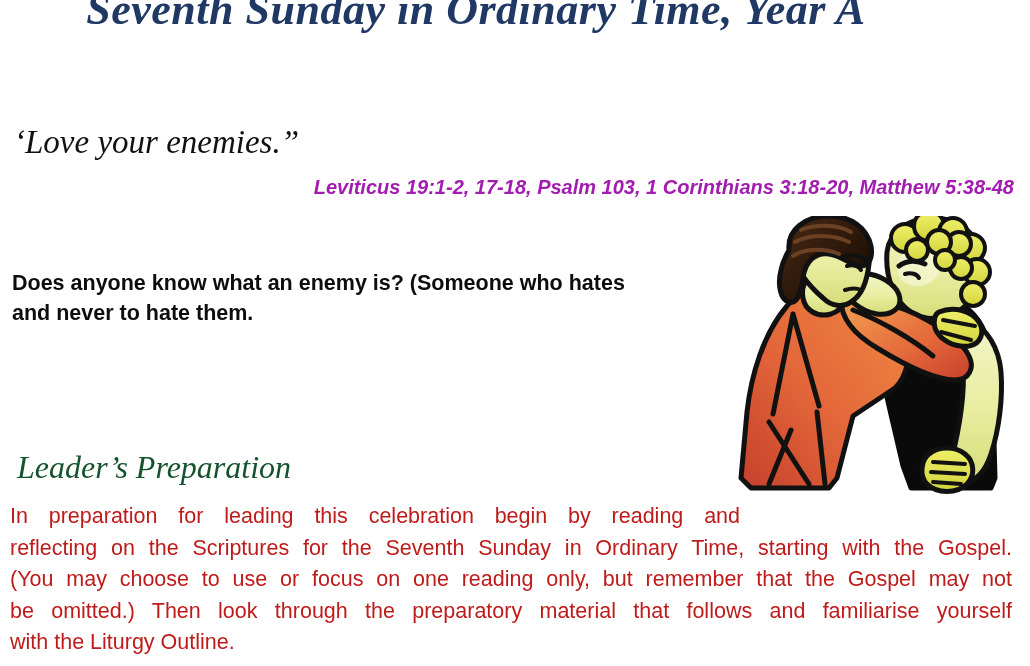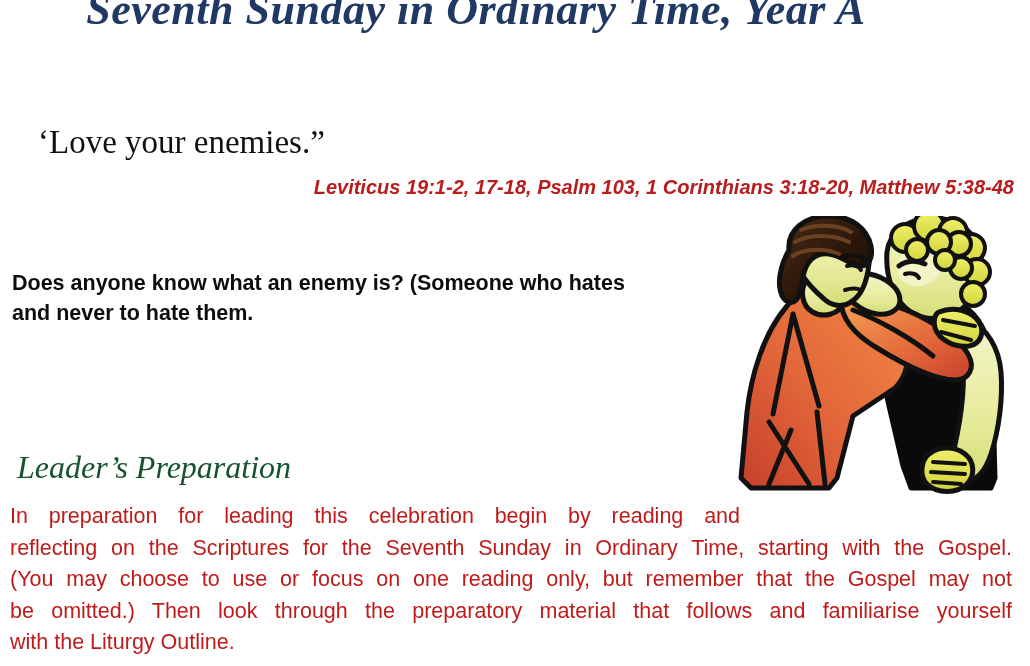--- a/index.html
+++ b/index.html
@@ -51,37 +51,37 @@
     color: #0b0b0b;
     white-space: nowrap;
   }
 
   
   .quote {
     position: absolute;
     left: 14px;
     top: 124px;
     font-family: "Liberation Serif", serif;
+    font-style: italic;
     font-size: 33px;
     color: #111111;
     white-space: nowrap;
-    margin-left: 24px;
   }
 
   .citations {
     position: absolute;
     left: 0;
     top: 176px;
     width: 1014px;
     text-align: right;
     font-family: "Liberation Sans", sans-serif;
     font-style: italic;
     font-weight: bold;
     font-size: 20px;
-    color: #b91c1c;
+    color: #a21caf;
     white-space: nowrap;
   }
 
   
   .intro {
     position: absolute;
     left: 12px;
     top: 268px;
     width: 703px;
     text-align: justify;

